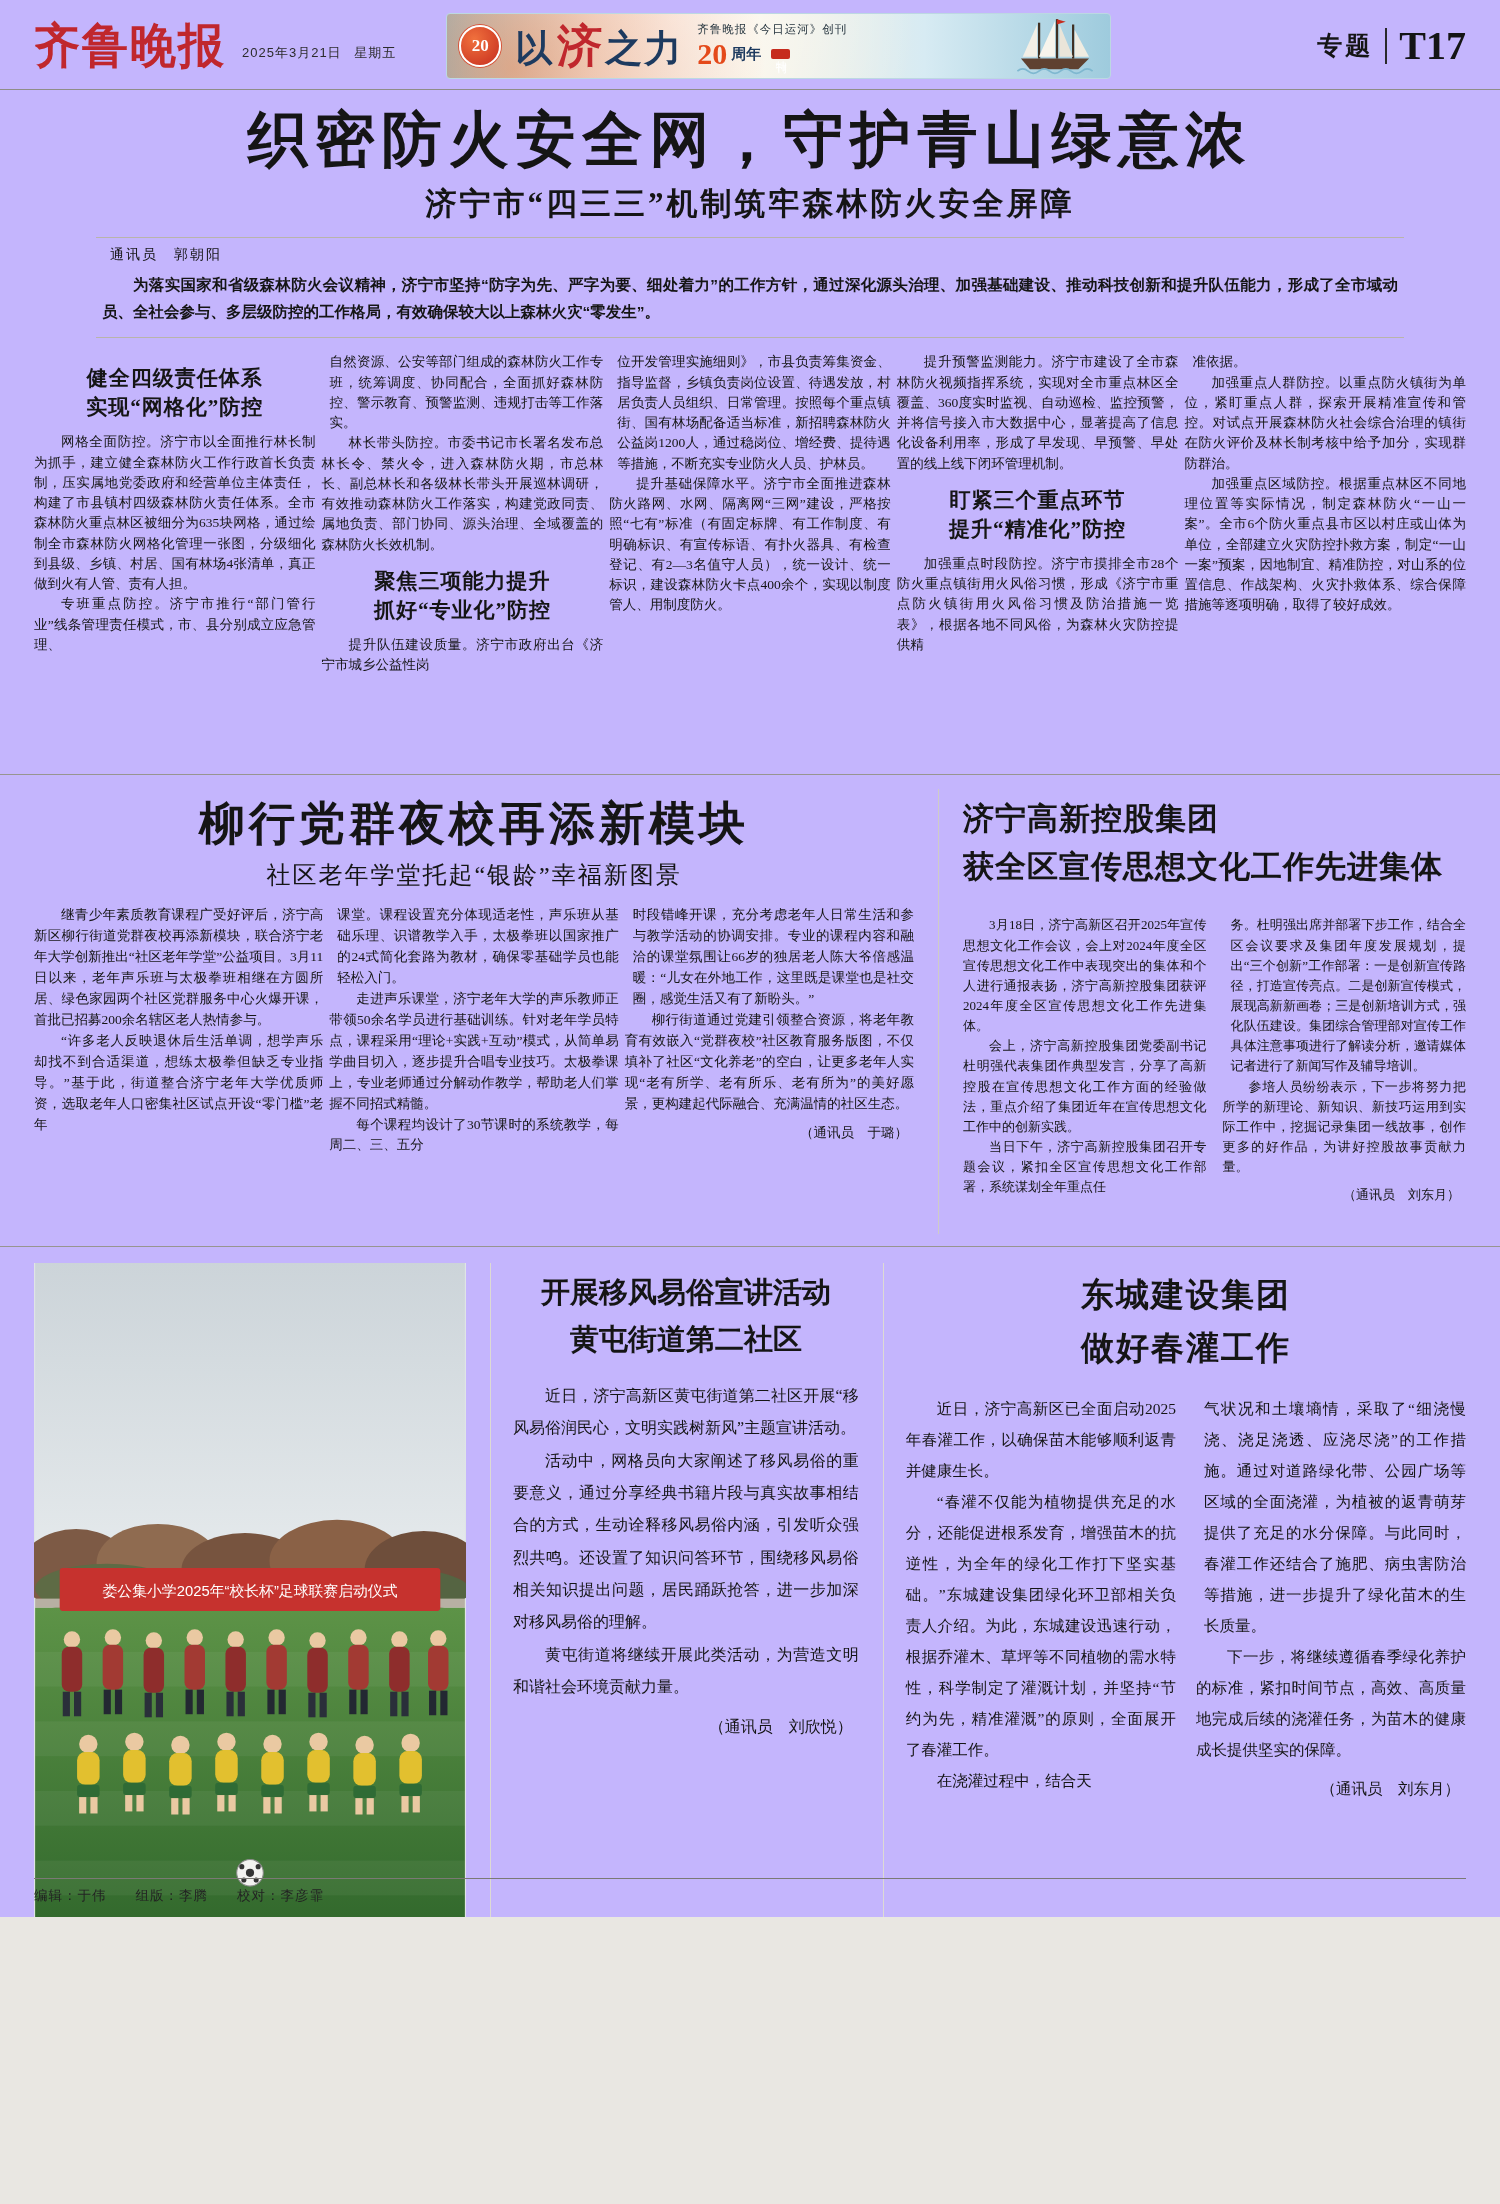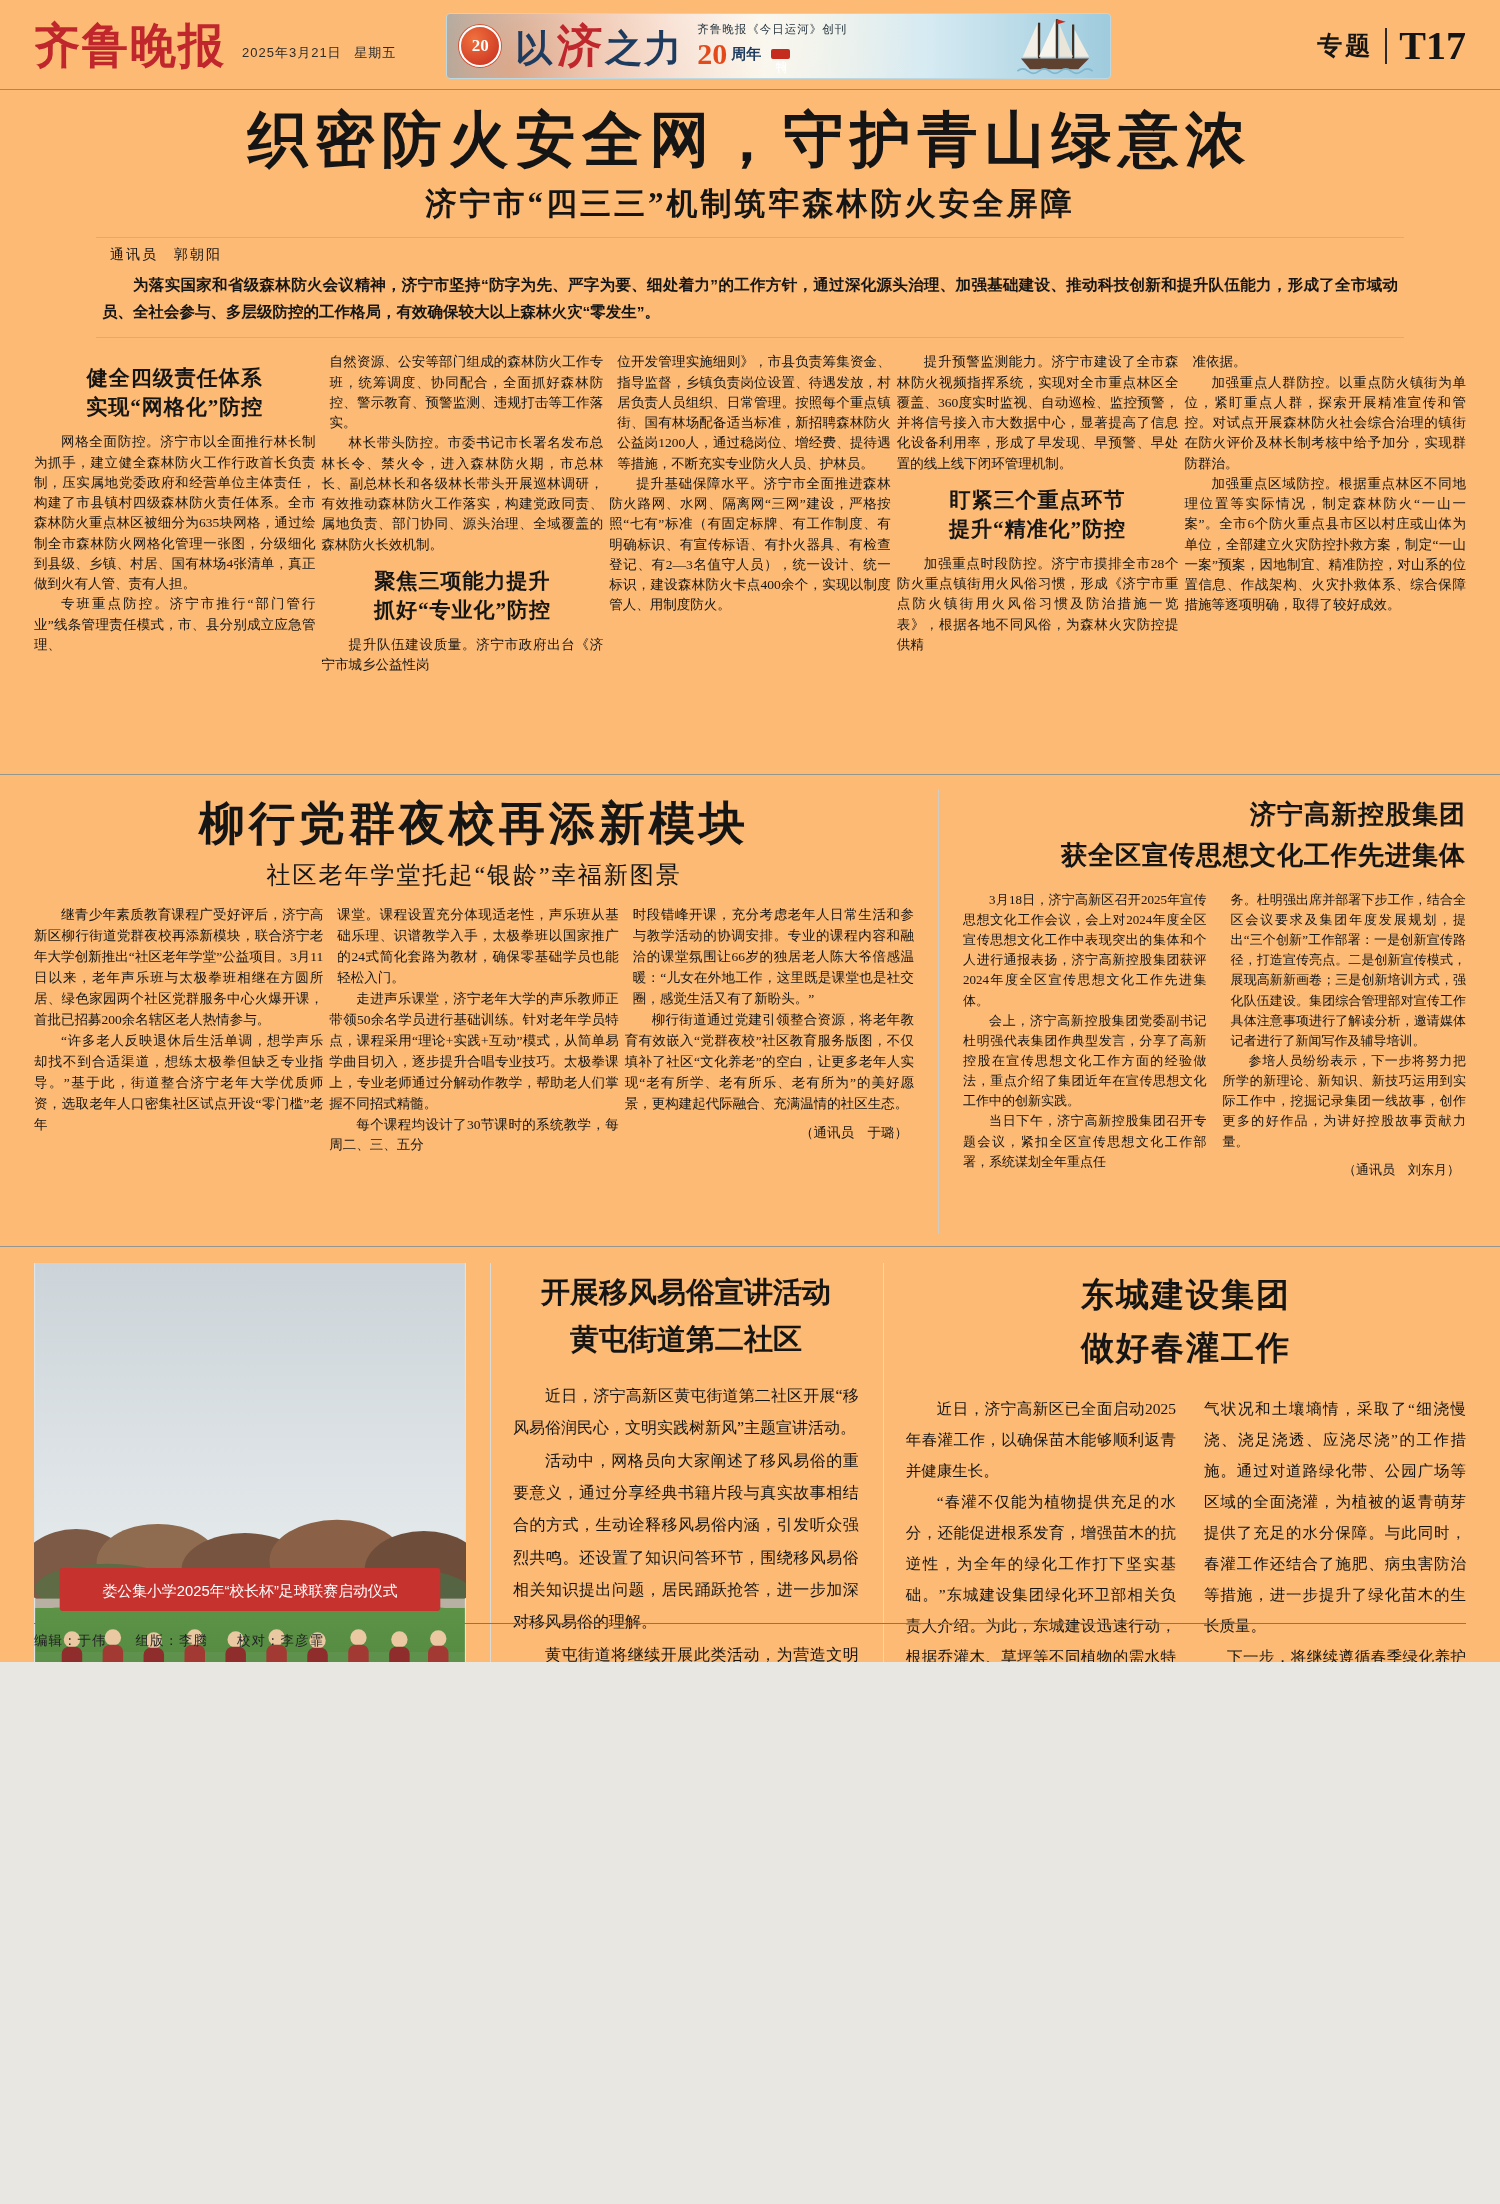--- a/index.html
+++ b/index.html
@@ -1,20 +1,20 @@
 <!DOCTYPE html>
 <html><head>
 <meta charset="utf-8">
 <title>齐鲁晚报 专题 T17</title>
 <style>
   * { box-sizing: border-box; }
   html,body { margin:0; padding:0; background:#e9e7e2; }
   .page {
-    width:1500px; height:1662px; margin:0 auto; position:relative; overflow:hidden;
-    background:#fdba74; color:#151515;
+    width:1500px; height:1917px; margin:0 auto; position:relative; overflow:hidden;
+    background:#c4b5fd; color:#151515;
     font-family:"Liberation Serif","DejaVu Serif",serif;
   }
 
   
   .masthead{
     height:90px; display:flex; align-items:center; gap:16px;
     padding:10px 34px 8px 34px; border-bottom:1px solid #8f8d88;
   }
   .logo{
     font-size:46px; font-weight:900; color:#c0272d; letter-spacing:2px;
@@ -96,21 +96,21 @@
   }
   .night-school{ flex:1.75; }
   .night-school .headline{
     margin:4px 0 4px; text-align:center; font-size:46px; font-weight:900; letter-spacing:4px;
   }
   .night-school .deck{
     margin:2px 0 14px; text-align:center; font-size:24px; letter-spacing:2px; font-weight:400;
   }
   .night-school .cols .col{ font-size:13.5px; line-height:1.55; }
   .holding{ flex:1; border-left:1px solid #cfccc6; padding-left:24px; }
-  .holding .headline{ margin:6px 0 14px; text-align:right; font-size:26px; font-weight:900; line-height:1.55; letter-spacing:1px; }
+  .holding .headline{ margin:6px 0 24px; text-align:left; font-size:31px; font-weight:900; line-height:1.55; letter-spacing:1px; }
   .holding .cols{ gap:16px; }
   .holding .cols .col{ font-size:13px; line-height:1.55; }
 
   
   .bottom-section{
     margin-top:12px; border-top:1px solid #979590; height:992px; overflow:hidden;
     padding:16px 34px 0 34px; display:flex; gap:24px;
   }
   .photo-block{ width:432px; flex:none; }
   .photo-svg{ display:block; width:432px; height:706px; background:#dfe4e6; }

